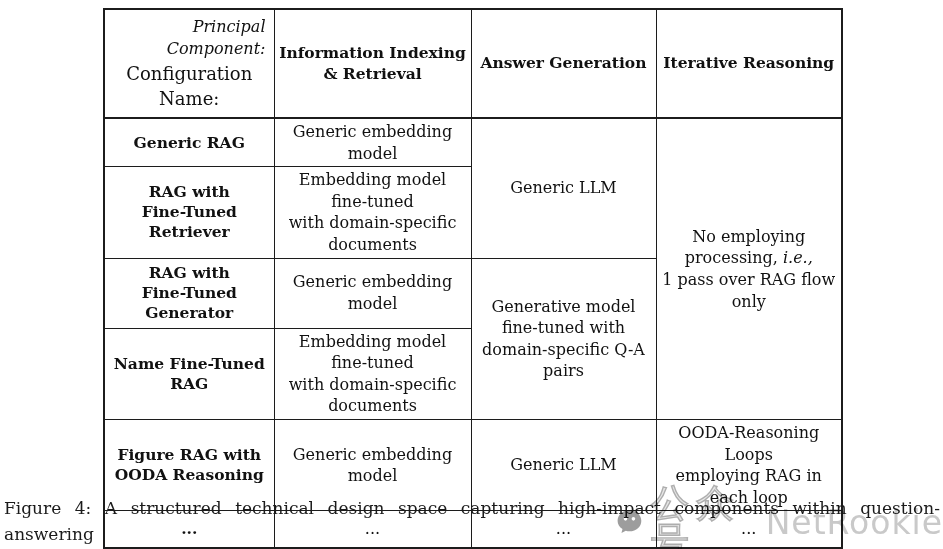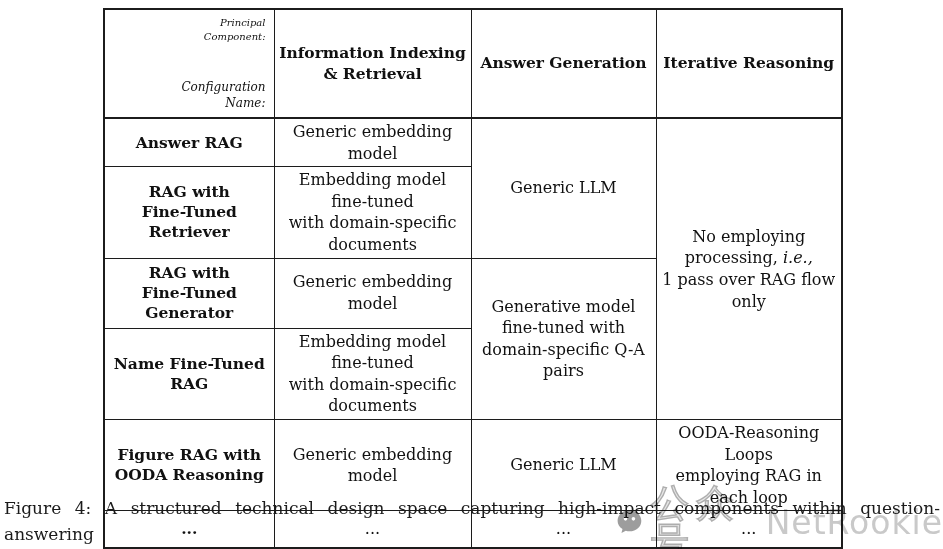--- a/index.html
+++ b/index.html
@@ -46,29 +46,28 @@
     padding: 6px 8px;
   }
   .corner-inner {
     display: flex;
     flex-direction: column;
     justify-content: space-between;
     height: 95px;
   }
   .corner-top {
     font-style: italic;
-    font-size: 10px;
+    font-size: 16px;
     text-align: right;
     line-height: 1.35;
     white-space: pre-line;
   }
   .corner-bottom {
-    font-style: italic;
-    font-size: 12px;
-    text-align: right;
+    font-size: 18px;
+    text-align: center;
     line-height: 1.35;
     white-space: pre-line;
   }
   td.name {
     font-weight: bold;
     font-size: 15.5px;
     line-height: 1.3;
     white-space: pre-line;
   }
   td.cell {
@@ -144,21 +143,21 @@
 Name:</div>
         </div>
       </td>
       <th class="colhead">Information Indexing
 &amp; Retrieval</th>
       <th class="colhead">Answer Generation</th>
       <th class="colhead">Iterative Reasoning</th>
     </tr>
 
     <tr style="height:35px">
-      <td class="name">Answer RAG</td>
+      <td class="name">Generic RAG</td>
       <td class="cell">Generic embedding model</td>
       <td class="cell" rowspan="2">Generic LLM</td>
       <td class="cell" rowspan="4"><span>No employing processing, </span><span class="em">i.e.,</span><span>
 1 pass over RAG flow only</span></td>
     </tr>
 
     <tr style="height:80px">
       <td class="name">RAG with
 Fine-Tuned
 Retriever</td>

